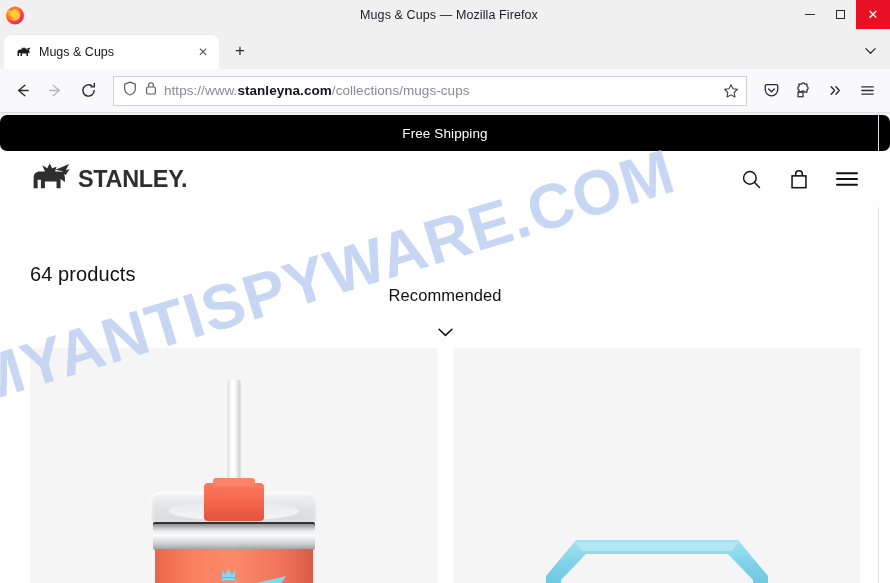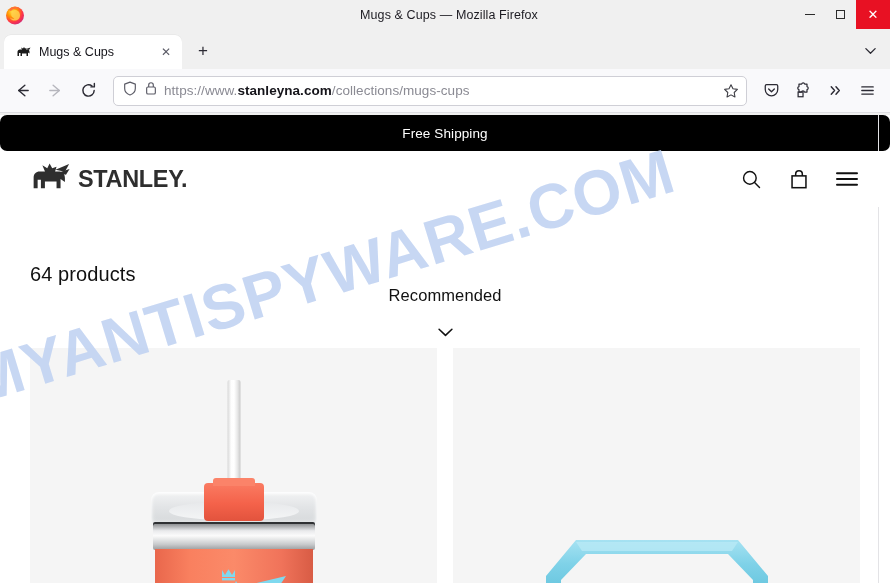--- a/index.html
+++ b/index.html
@@ -33,21 +33,21 @@
   .win-btn .glyph-min { width:10px; height:1px; background:#2b2b2b; display:block; }
   .win-btn .glyph-max { width:9px; height:9px; border:1.3px solid #2b2b2b; display:block; }
   .win-btn .glyph-close { font-size:13px; line-height:1; font-family:"DejaVu Sans", sans-serif; }
 
   
   .tabstrip {
     height:40px; background:#f0f0f0; display:flex; align-items:flex-end;
     padding:0 4px; position:relative;
   }
   .tab {
-    height:34px; width:178px; background:#ffffff; border-radius:7px 7px 0 0;
+    height:34px; width:215px; background:#ffffff; border-radius:7px 7px 0 0;
     display:flex; align-items:center; padding:0 6px 0 11px; gap:8px;
     box-shadow: 0 -0.5px 0 rgba(0,0,0,.06);
     position:relative;
   }
   .tab-favicon { width:16px; height:16px; flex:none; display:flex; align-items:center; justify-content:center; }
   .tab-title {
     font-size:12.5px; color:#15141a; white-space:nowrap; overflow:hidden;
     text-overflow:ellipsis; flex:1;
   }
   .tab-close {
@@ -71,21 +71,21 @@
   }
   .nav-btn {
     width:31px; height:31px; border-radius:5px;
     display:flex; align-items:center; justify-content:center;
     color:#2b2a33; flex:none;
   }
   .nav-btn.disabled { color:#b6b6bd; }
 
   .urlbar {
     flex:1; height:30px; margin:0 7px; background:#ffffff;
-    border:1px solid #cfcfd6; border-radius:5px;
+    border:1px solid #cfcfd6; border-radius:0;
     display:flex; align-items:center; padding:0 7px 0 9px; gap:7px;
     min-width:0;
   }
   .url-icons { display:flex; align-items:center; gap:8px; flex:none; color:#5b5b66; }
   .url-text {
     flex:1; font-size:13.5px; color:#8a8a93; white-space:nowrap; overflow:hidden;
     min-width:0; letter-spacing:.05px;
   }
   .url-text b { color:#15141a; font-weight:700; }
   .url-star { flex:none; color:#3c3c43; display:flex; align-items:center; }

